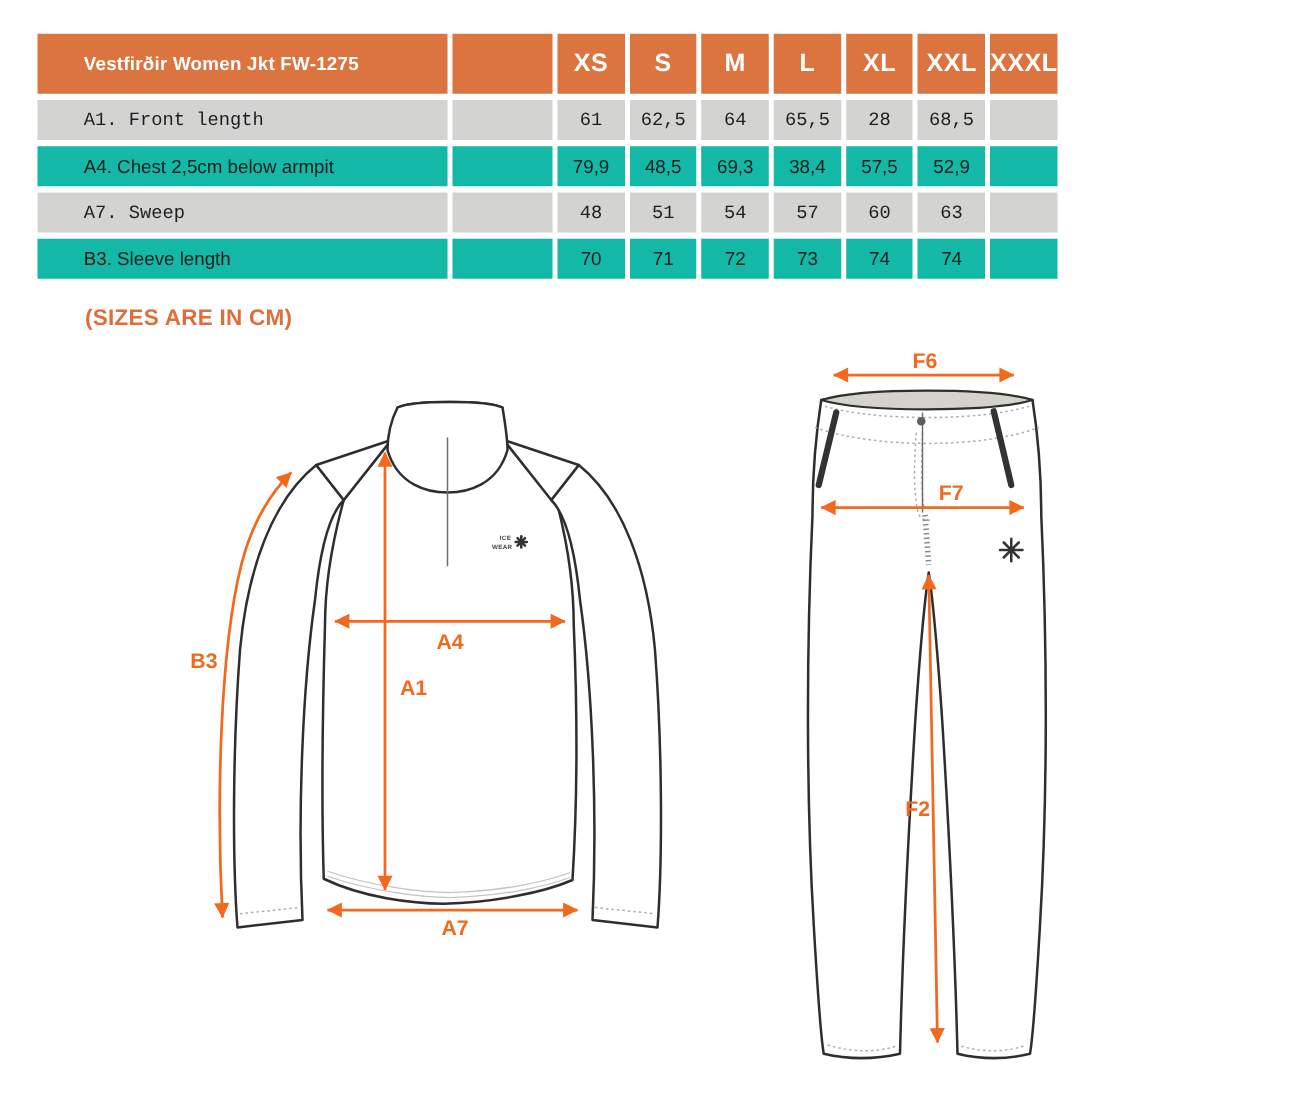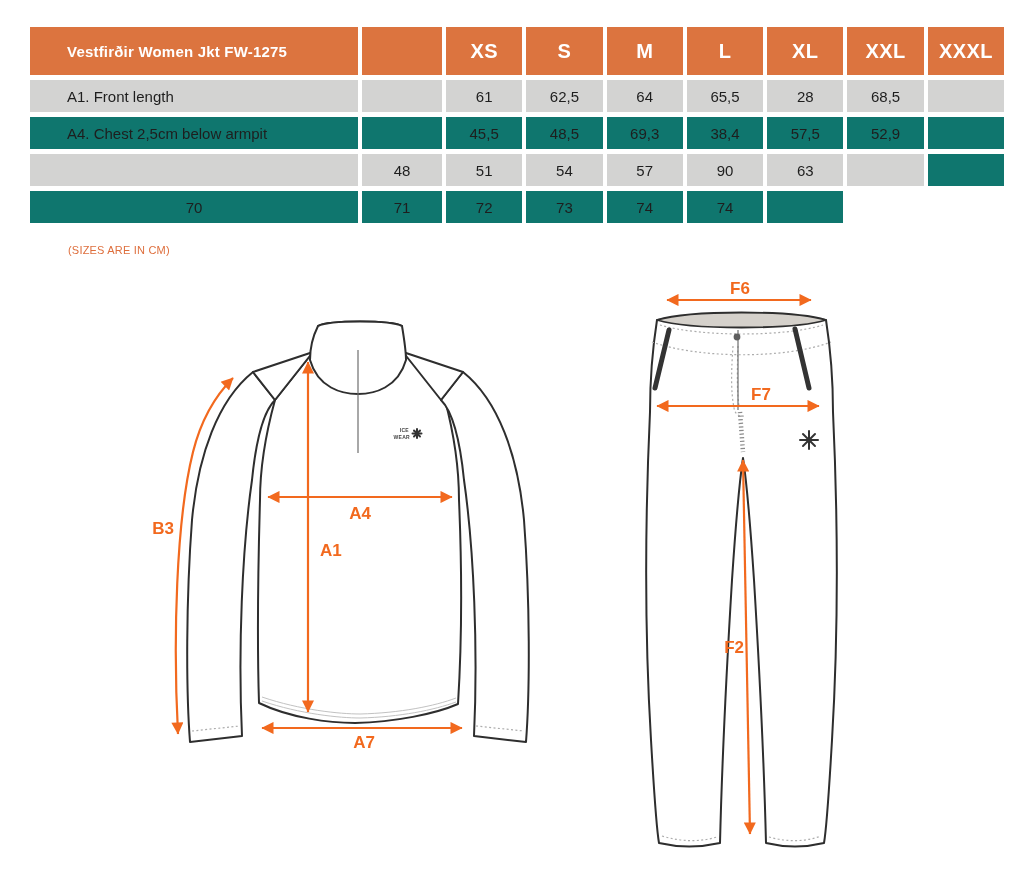--- a/index.html
+++ b/index.html
@@ -1,32 +1,32 @@
 <!DOCTYPE html>
 <html><head>
 <meta charset="utf-8">
 <style>
   html,body{margin:0;padding:0;background:#ffffff;}
   body{width:1034px;height:890px;position:relative;overflow:hidden;
        font-family:"Liberation Sans",sans-serif;color:#1e1e1e;}
 
   
-  .size-table{position:absolute;left:30px;top:27px;width:974px;
+  .size-table{position:absolute;left:30px;top:27px;width:816px;
     display:grid;grid-template-columns:328px 80px repeat(7,1fr);
     gap:5px 4px;grid-template-rows:48px 32px 32px 32px 32px;}
   .cell{display:flex;align-items:center;justify-content:center;
     font-size:15px;line-height:1;}
   .th{background:#dc743f;color:#ffffff;font-weight:bold;font-size:20px;letter-spacing:.4px;}
   .th.title{justify-content:flex-start;padding-left:37px;font-size:15px;letter-spacing:.2px;}
   .label{justify-content:flex-start;padding-left:37px;}
-  .r-dark{background:#d3d3d2;}
-  .r-light{background:#0f766e;}
+  .r-dark{background:#d3d3d2;font-family:Liberation Mono, monospace;}
+  .r-light{background:#14b8a6;}
 
   
-  .sizes-note{position:absolute;left:68px;top:244px;font-size:11px;font-weight:400;
+  .sizes-note{position:absolute;left:68px;top:244px;font-size:18px;font-weight:700;
     color:#de6e3c;letter-spacing:.2px;}
 
   
   svg{position:absolute;overflow:visible;}
   .outline{fill:#ffffff;stroke:#2e2e2e;stroke-width:2;stroke-linejoin:round;}
   .grayfill{fill:#d5d1cb;stroke:#2e2e2e;stroke-width:1.8;stroke-linejoin:round;}
   .stitch{fill:none;stroke:#c2c2c2;stroke-width:1;}
   .dotted{fill:none;stroke:#adadad;stroke-width:1.2;stroke-dasharray:2 2.4;}
   .thinline{fill:none;stroke:#6e6e6e;stroke-width:1.2;}
   .pocket{fill:none;stroke:#333333;stroke-width:5;stroke-linecap:round;}
@@ -59,37 +59,39 @@
   <div class="cell r-dark">61</div>
   <div class="cell r-dark">62,5</div>
   <div class="cell r-dark">64</div>
   <div class="cell r-dark">65,5</div>
   <div class="cell r-dark">28</div>
   <div class="cell r-dark">68,5</div>
   <div class="cell r-dark"></div>
 
   <div class="cell label r-light">A4. Chest 2,5cm below armpit</div>
   <div class="cell r-light"></div>
-  <div class="cell r-light">45,5</div>
+  <div class="cell r-light">79,9</div>
   <div class="cell r-light">48,5</div>
   <div class="cell r-light">69,3</div>
   <div class="cell r-light">38,4</div>
   <div class="cell r-light">57,5</div>
   <div class="cell r-light">52,9</div>
   <div class="cell r-light"></div>
 
+  <div class="cell label r-dark">A7. Sweep</div>
   <div class="cell r-dark"></div>
   <div class="cell r-dark">48</div>
   <div class="cell r-dark">51</div>
   <div class="cell r-dark">54</div>
   <div class="cell r-dark">57</div>
-  <div class="cell r-dark">90</div>
+  <div class="cell r-dark">60</div>
   <div class="cell r-dark">63</div>
   <div class="cell r-dark"></div>
 
+  <div class="cell label r-light">B3. Sleeve length</div>
   <div class="cell r-light"></div>
   <div class="cell r-light">70</div>
   <div class="cell r-light">71</div>
   <div class="cell r-light">72</div>
   <div class="cell r-light">73</div>
   <div class="cell r-light">74</div>
   <div class="cell r-light">74</div>
   <div class="cell r-light"></div>
 </div>
 

